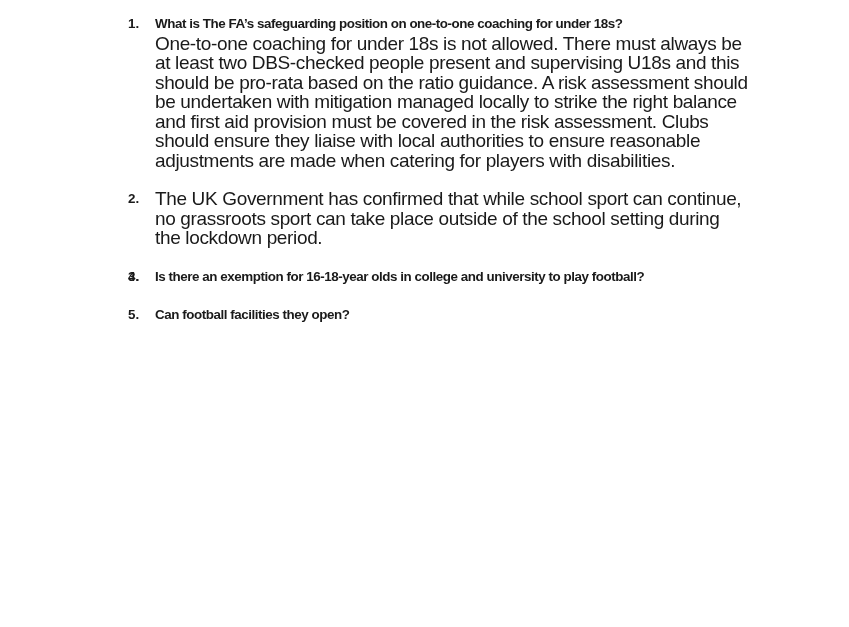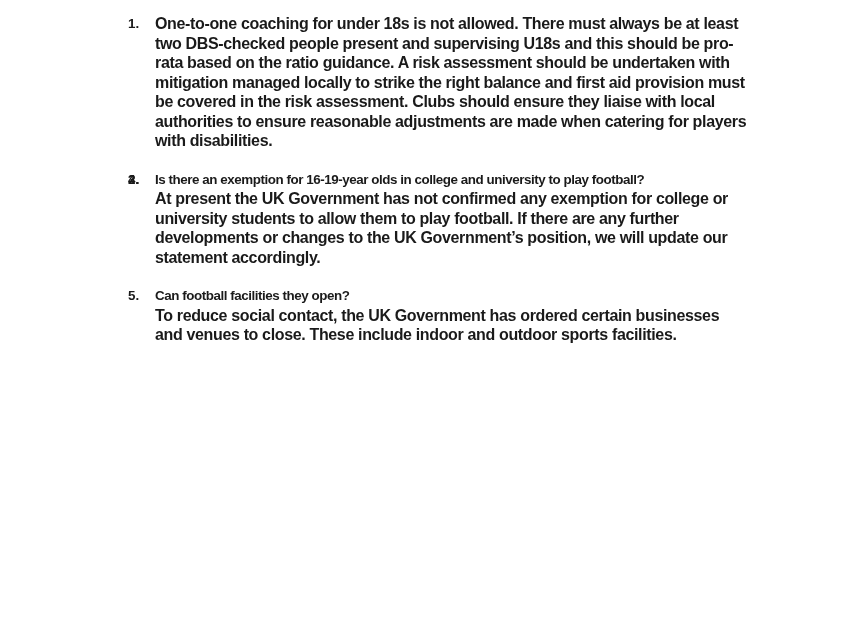--- a/index.html
+++ b/index.html
@@ -2,39 +2,39 @@
 <html><head>
   <meta charset="utf-8">
   <style>
     html, body { margin: 0; padding: 0; background: #ffffff; }
     body { width: 849px; height: 627px; overflow: hidden; position: relative;
       font-family: "Liberation Sans", sans-serif; color: #1a1a1a; }
     .faq { position: absolute; left: 128px; top: 14px; width: 620px; margin: 0; padding: 0; list-style: none; }
     .item { position: relative; padding-left: 27px; margin-bottom: 19px; }
     .num { position: absolute; left: 0; top: 0; font-weight: bold; font-size: 13.4px; line-height: 19.5px; }
     .q { font-weight: bold; font-size: 13.4px; line-height: 19.5px; letter-spacing: -0.45px; margin: 0; }
-    .a { font-size: 16px; line-height: 19.5px; letter-spacing: -0.35px; margin: 0; font-weight: bold; }
+    .a { font-size: 19px; line-height: 19.5px; letter-spacing: -0.35px; margin: 0; }
   </style>
 </head>
 <body>
 
 <ol class="faq">
   <li class="item">
     <span class="num">1.</span>
+    <p class="q">What is The FA’s safeguarding position on one-to-one coaching for under 18s?</p>
     <p class="a">One-to-one coaching for under 18s is not allowed. There must always be at least two DBS-checked people present and supervising U18s and this should be pro-rata based on the ratio guidance. A risk assessment should be undertaken with mitigation managed locally to strike the right balance and first aid provision must be covered in the risk assessment. Clubs should ensure they liaise with local authorities to ensure reasonable adjustments are made when catering for players with disabilities.</p>
   </li>
   <li class="item">
     <span class="num">2.</span>
+    <p class="a">The UK Government has confirmed that while school sport can continue, no grassroots sport can take place outside of the school setting during the lockdown period.</p>
   </li>
   <li class="item">
     <span class="num">3.</span>
   </li>
   <li class="item">
     <span class="num">4.</span>
-    <p class="q">Is there an exemption for 16-19-year olds in college and university to play football?</p>
-    <p class="a">At present the UK Government has not confirmed any exemption for college or university students to allow them to play football. If there are any further developments or changes to the UK Government’s position, we will update our statement accordingly.</p>
+    <p class="q">Is there an exemption for 16-18-year olds in college and university to play football?</p>
   </li>
   <li class="item">
     <span class="num">5.</span>
     <p class="q">Can football facilities they open?</p>
-    <p class="a">To reduce social contact, the UK Government has ordered certain businesses and venues to close. These include indoor and outdoor sports facilities.</p>
   </li>
 </ol>
 
 </body></html>

